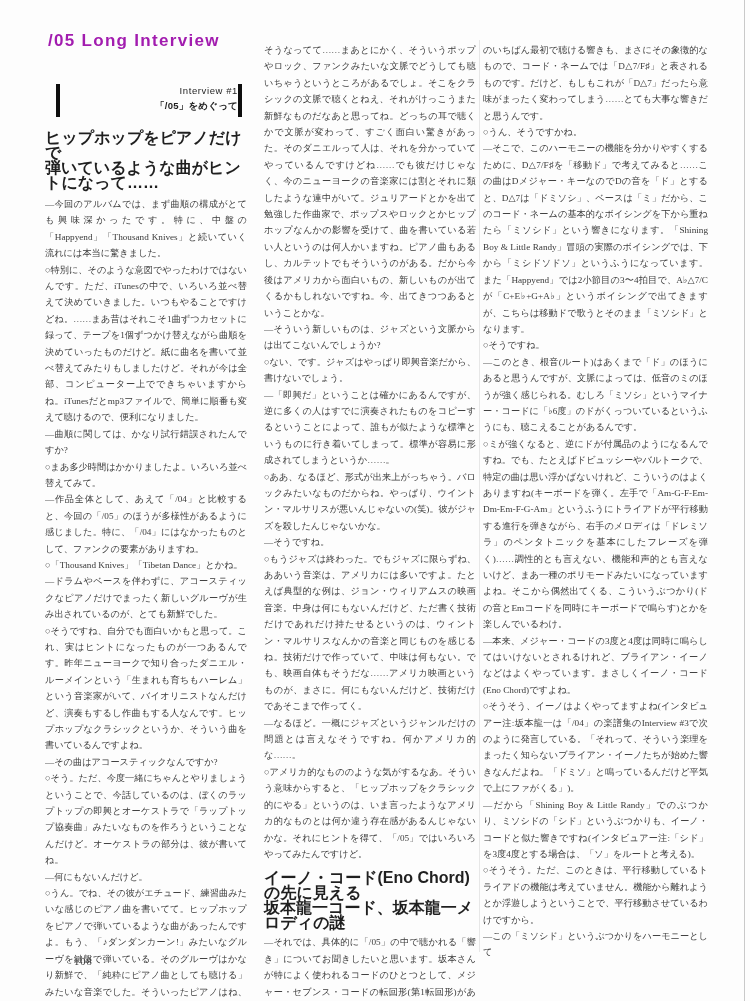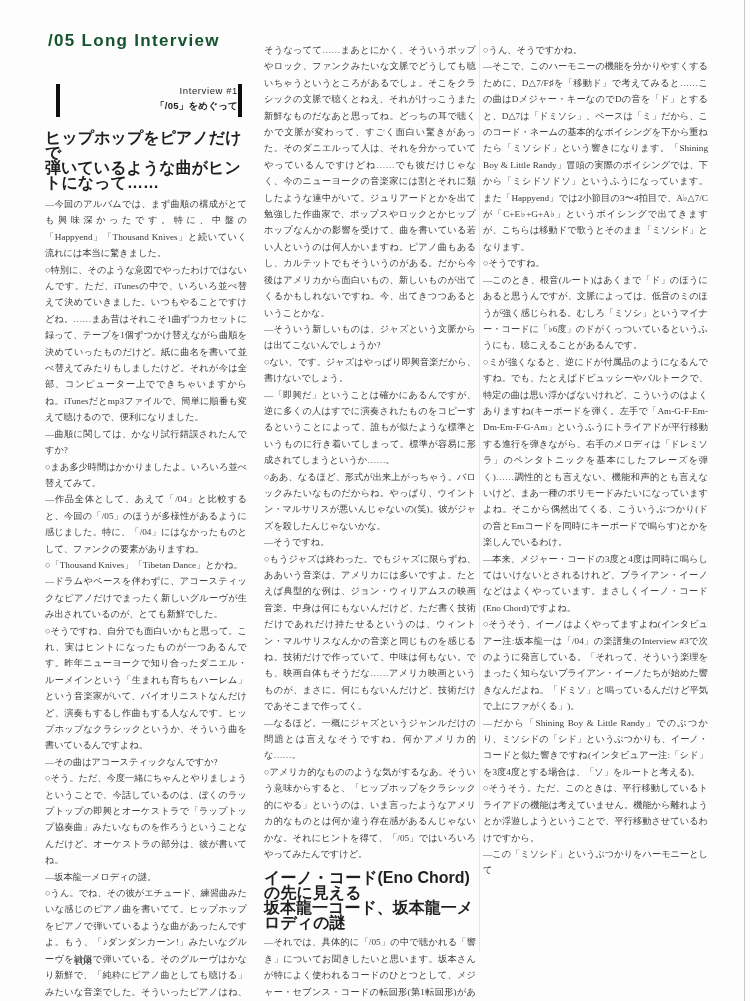--- a/index.html
+++ b/index.html
@@ -15,21 +15,21 @@
     position:absolute;top:0;left:744px;width:1px;height:1001px;
     background:#c9c9c9;
   }
   .col-rule{
     position:absolute;top:40px;left:479px;width:1px;height:912px;
     background:#e7e7e7;
   }
   .title{
     position:absolute;left:48px;top:31px;margin:0;
     font-family:"Liberation Sans","DejaVu Sans",sans-serif;
-    font-size:17px;font-weight:bold;letter-spacing:1.3px;color:#14532d;
+    font-size:17px;font-weight:bold;letter-spacing:1.3px;color:#a21caf;
     white-space:nowrap;
   }
   .interview-block{
     position:absolute;left:56px;top:84px;width:186px;height:33px;
     display:flex;align-items:stretch;
   }
   .hbar{width:4px;background:#0e0e0e;}
   .interview-meta{
     flex:1;padding-left:9px;padding-top:1px;
     font-family:"Liberation Sans","DejaVu Sans",sans-serif;color:#1e1e1e;text-align:right;
@@ -84,38 +84,39 @@
       <div class="block para">—今回のアルバムでは、まず曲順の構成がとても興味深かったです。特に、中盤の「Happyend」「Thousand Knives」と続いていく流れには本当に驚きました。</div>
       <div class="block para">○特別に、そのような意図でやったわけではないんです。ただ、iTunesの中で、いろいろ並べ替えて決めていきました。いつもやることですけどね。……まあ昔はそれこそ1曲ずつカセットに録って、テープを1個ずつかけ替えながら曲順を決めていったものだけど。紙に曲名を書いて並べ替えてみたりもしましたけど。それが今は全部、コンピューター上でできちゃいますからね。iTunesだとmp3ファイルで、簡単に順番も変えて聴けるので、便利になりました。</div>
       <div class="block para">—曲順に関しては、かなり試行錯誤されたんですか?</div>
       <div class="block para">○まあ多少時間はかかりましたよ。いろいろ並べ替えてみて。</div>
       <div class="block para">—作品全体として、あえて「/04」と比較すると、今回の「/05」のほうが多様性があるように感じました。特に、「/04」にはなかったものとして、ファンクの要素がありますね。</div>
       <div class="block para">○「Thousand Knives」「Tibetan Dance」とかね。</div>
       <div class="block para">—ドラムやベースを伴わずに、アコースティックなピアノだけでまったく新しいグルーヴが生み出されているのが、とても新鮮でした。</div>
       <div class="block para">○そうですね、自分でも面白いかもと思って。これ、実はヒントになったものが一つあるんです。昨年ニューヨークで知り合ったダニエル・ルーメインという「生まれも育ちもハーレム」という音楽家がいて、バイオリニストなんだけど、演奏もするし作曲もする人なんです。ヒップホップなクラシックというか、そういう曲を書いているんですよね。</div>
       <div class="block para">—その曲はアコースティックなんですか?</div>
       <div class="block para">○そう。ただ、今度一緒にちゃんとやりましょうということで、今話しているのは、ぼくのラップトップの即興とオーケストラで「ラップトップ協奏曲」みたいなものを作ろうということなんだけど。オーケストラの部分は、彼が書いてね。</div>
-      <div class="block para">—坂本龍一メロディの謎。</div>
+      <div class="block para">—何にもないんだけど。</div>
       <div class="block para">○うん。でね、その彼がエチュード、練習曲みたいな感じのピアノ曲を書いてて。ヒップホップをピアノで弾いているような曲があったんですよ。もう、「♪ダンダンカーン!」みたいなグルーヴを鍵盤で弾いている。そのグルーヴはかなり新鮮で、「純粋にピアノ曲としても聴ける」みたいな音楽でした。そういったピアノはね、レオン・ラッセル以来の伝統というかな、僕らリスナー側の伝統があって、特に日本では</div>
     </div>
   <div class="col col2">
       <div class="block para">そうなってて……まあとにかく、そういうポップやロック、ファンクみたいな文脈でどうしても聴いちゃうというところがあるでしょ。そこをクラシックの文脈で聴くとねえ、それがけっこうまた新鮮なものだなあと思ってね。どっちの耳で聴くかで文脈が変わって、すごく面白い驚きがあった。そのダニエルって人は、それを分かっていてやっているんですけどね……でも彼だけじゃなく、今のニューヨークの音楽家には割とそれに類したような連中がいて。ジュリアードとかを出て勉強した作曲家で、ポップスやロックとかヒップホップなんかの影響を受けて、曲を書いている若い人というのは何人かいますね。ピアノ曲もあるし、カルテットでもそういうのがある。だから今後はアメリカから面白いもの、新しいものが出てくるかもしれないですね。今、出てきつつあるということかな。</div>
       <div class="block para">—そういう新しいものは、ジャズという文脈からは出てこないんでしょうか?</div>
       <div class="block para">○ない、です。ジャズはやっぱり即興音楽だから、書けないでしょう。</div>
       <div class="block para">—「即興だ」ということは確かにあるんですが、逆に多くの人はすでに演奏されたものをコピーするということによって、誰もが似たような標準というものに行き着いてしまって。標準が容易に形成されてしまうというか……。</div>
       <div class="block para">○ああ、なるほど、形式が出来上がっちゃう。バロックみたいなものだからね。やっぱり、ウイントン・マルサリスが悪いんじゃないの(笑)。彼がジャズを殺したんじゃないかな。</div>
       <div class="block para">—そうですね。</div>
       <div class="block para">○もうジャズは終わった。でもジャズに限らずね、ああいう音楽は、アメリカには多いですよ。たとえば典型的な例は、ジョン・ウィリアムスの映画音楽。中身は何にもないんだけど、ただ書く技術だけであれだけ持たせるというのは、ウィントン・マルサリスなんかの音楽と同じものを感じるね。技術だけで作っていて、中味は何もない。でも、映画自体もそうだな……アメリカ映画というものが、まさに。何にもないんだけど、技術だけであそこまで作ってく。</div>
       <div class="block para">—なるほど。一概にジャズというジャンルだけの問題とは言えなそうですね。何かアメリカ的な……。</div>
       <div class="block para">○アメリカ的なもののような気がするなあ。そういう意味からすると、「ヒップホップをクラシック的にやる」というのは、いま言ったようなアメリカ的なものとは何か違う存在感があるんじゃないかな。それにヒントを得て、「/05」ではいろいろやってみたんですけど。</div>
       <div class="block heading">イーノ・コード(Eno Chord)の先に見える
 坂本龍一コード、坂本龍一メロディの謎</div>
       <div class="block para">—それでは、具体的に「/05」の中で聴かれる「響き」についてお聞きしたいと思います。坂本さんが特によく使われるコードのひとつとして、メジャー・セブンス・コードの転回形(第1転回形)があると思います。「/05」の「Shining Boy &amp; Little Randy」</div>
     </div>
   <div class="col col3">
+      <div class="block para">のいちばん最初で聴ける響きも、まさにその象徴的なもので、コード・ネームでは「D△7/F♯」と表されるものです。だけど、もしもこれが「D△7」だったら意味がまったく変わってしまう……とても大事な響きだと思うんです。</div>
       <div class="block para">○うん、そうですかね。</div>
       <div class="block para">—そこで、このハーモニーの機能を分かりやすくするために、D△7/F♯を「移動ド」で考えてみると……この曲はDメジャー・キーなのでDの音を「ド」とすると、D△7は「ドミソシ」、ベースは「ミ」だから、このコード・ネームの基本的なボイシングを下から重ねたら「ミソシド」という響きになります。「Shining Boy &amp; Little Randy」冒頭の実際のボイシングでは、下から「ミシドソドソ」というふうになっています。また「Happyend」では2小節目の3〜4拍目で、A♭△7/Cが「C+E♭+G+A♭」というボイシングで出てきますが、こちらは移動ドで歌うとそのまま「ミソシド」となります。</div>
       <div class="block para">○そうですね。</div>
       <div class="block para">—このとき、根音(ルート)はあくまで「ド」のほうにあると思うんですが、文脈によっては、低音のミのほうが強く感じられる。むしろ「ミソシ」というマイナー・コードに「♭6度」のドがくっついているというふうにも、聴こえることがあるんです。</div>
       <div class="block para">○ミが強くなると、逆にドが付属品のようになるんですね。でも、たとえばドビュッシーやバルトークで、特定の曲は思い浮かばないけれど、こういうのはよくありますね(キーボードを弾く。左手で「Am-G-F-Em-Dm-Em-F-G-Am」というふうにトライアドが平行移動する進行を弾きながら、右手のメロディは「ドレミソラ」のペンタトニックを基本にしたフレーズを弾く)……調性的とも言えない、機能和声的とも言えないけど、まあ一種のポリモードみたいになっていますよね。そこから偶然出てくる、こういうぶつかり(ドの音とEmコードを同時にキーボードで鳴らす)とかを楽しんでいるわけ。</div>
       <div class="block para">—本来、メジャー・コードの3度と4度は同時に鳴らしてはいけないとされるけれど、ブライアン・イーノなどはよくやっています。まさしくイーノ・コード(Eno Chord)ですよね。</div>
       <div class="block para">○そうそう、イーノはよくやってますよね(インタビュアー注:坂本龍一は「/04」の楽譜集のInterview #3で次のように発言している。「それって、そういう楽理をまったく知らないブライアン・イーノたちが始めた響きなんだよね。「ドミソ」と鳴っているんだけど平気で上にファがくる」)。</div>
       <div class="block para">—だから「Shining Boy &amp; Little Randy」でのぶつかり、ミソシドの「シド」というぶつかりも、イーノ・コードと似た響きですね(インタビュアー注:「シド」を3度4度とする場合は、「ソ」をルートと考える)。</div>
       <div class="block para">○そうそう。ただ、このときは、平行移動しているトライアドの機能は考えていません。機能から離れようとか浮遊しようということで、平行移動させているわけですから。</div>
       <div class="block para">—この「ミソシド」というぶつかりをハーモニーとして</div>

